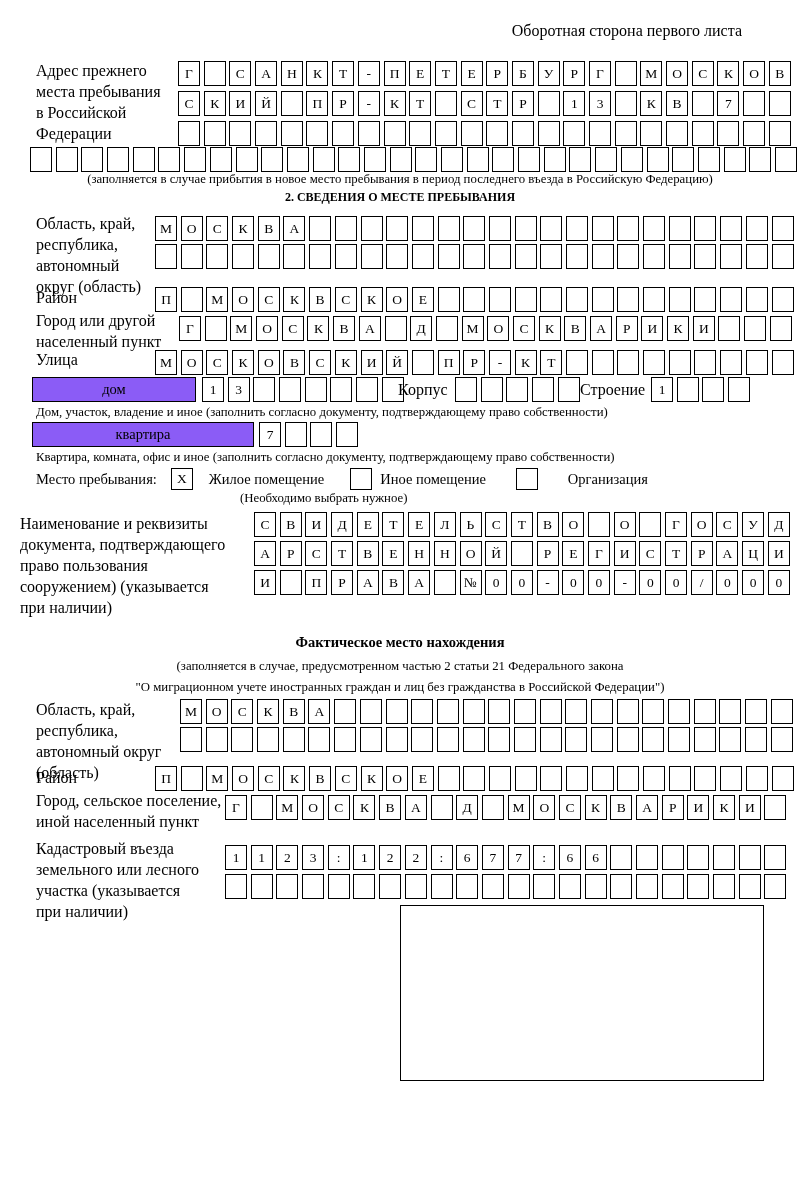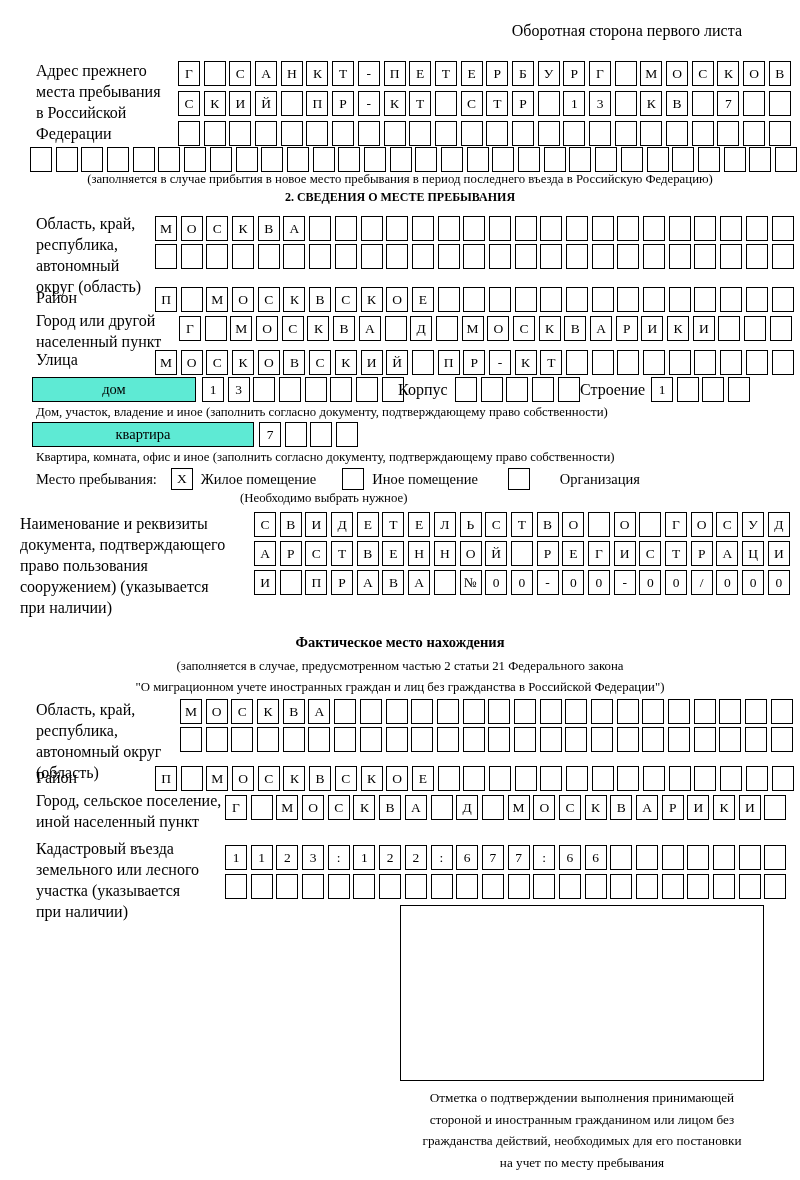--- a/index.html
+++ b/index.html
@@ -10,21 +10,21 @@
   }
   .abs{position:absolute;}
   .lbl{font-size:16px;line-height:21px;white-space:nowrap;}
   .cells{position:absolute;display:flex;gap:3.7px;}
   .c{
     width:20px;height:23px;border:1.6px solid #000;box-sizing:content-box;
     display:flex;align-items:center;justify-content:center;
     font-size:13.5px;line-height:1;flex:0 0 auto;background:#fff;
   }
   .wbox{
-    position:absolute;height:23px;border:1.6px solid #000;background:#5eead4;
+    position:absolute;height:23px;border:1.6px solid #000;background:#8b5cf6;
     display:flex;align-items:center;justify-content:center;font-size:14.5px;
   }
   .caption{font-size:12.8px;white-space:nowrap;}
   .center{left:0;width:800px;text-align:center;}
   .h-bold{font-weight:bold;font-size:12px;white-space:nowrap;}
   .cb{
     width:20px;height:20px;border:1.6px solid #000;display:inline-flex;
     align-items:center;justify-content:center;font-size:13.5px;flex:0 0 auto;
   }
   .optrow{position:absolute;display:flex;align-items:center;font-size:14.5px;white-space:nowrap;}
@@ -341,21 +341,21 @@
       <div class="c">7</div>
       <div class="c"></div>
       <div class="c"></div>
       <div class="c"></div>
     </div>
   <div class="abs caption" style="left:36px;top:450px;">Квартира, комната, офис и иное (заполнить согласно документу, подтверждающему право собственности)</div>
 
   <div class="optrow" style="left:36px;top:468px;">
     <span>Место пребывания:</span>
     <span class="cb" style="margin-left:14px;">X</span>
-    <span style="margin-left:8px;">Жилое помещение</span>
+    <span style="margin-left:16px;">Жилое помещение</span>
     <span class="cb" style="margin-left:26px;"></span>
     <span style="margin-left:8px;">Иное помещение</span>
     <span class="cb" style="margin-left:30px;"></span>
     <span style="margin-left:30px;">Организация</span>
   </div>
   <div class="abs caption" style="left:240px;top:491px;">(Необходимо выбрать нужное)</div>
 
   <div class="abs lbl" style="left:20px;top:513px;">
     <div>Наименование и реквизиты</div>
     <div>документа, подтверждающего</div>
@@ -603,20 +603,14 @@
       <div class="c"></div>
       <div class="c"></div>
       <div class="c"></div>
       <div class="c"></div>
       <div class="c"></div>
       <div class="c"></div>
       <div class="c"></div>
     </div>
 
   <div class="stampbox" style="left:400px;top:905px;width:362px;height:174px;"></div>
-  <div class="abs stampcap" style="left:392px;top:1087px;width:380px;">
-    <div>Отметка о подтверждении выполнения принимающей</div>
-    <div>стороной и иностранным гражданином или лицом без</div>
-    <div>гражданства действий, необходимых для его постановки</div>
-    <div>на учет по месту пребывания</div>
-  </div>
 
 </div>
 
 </body></html>

